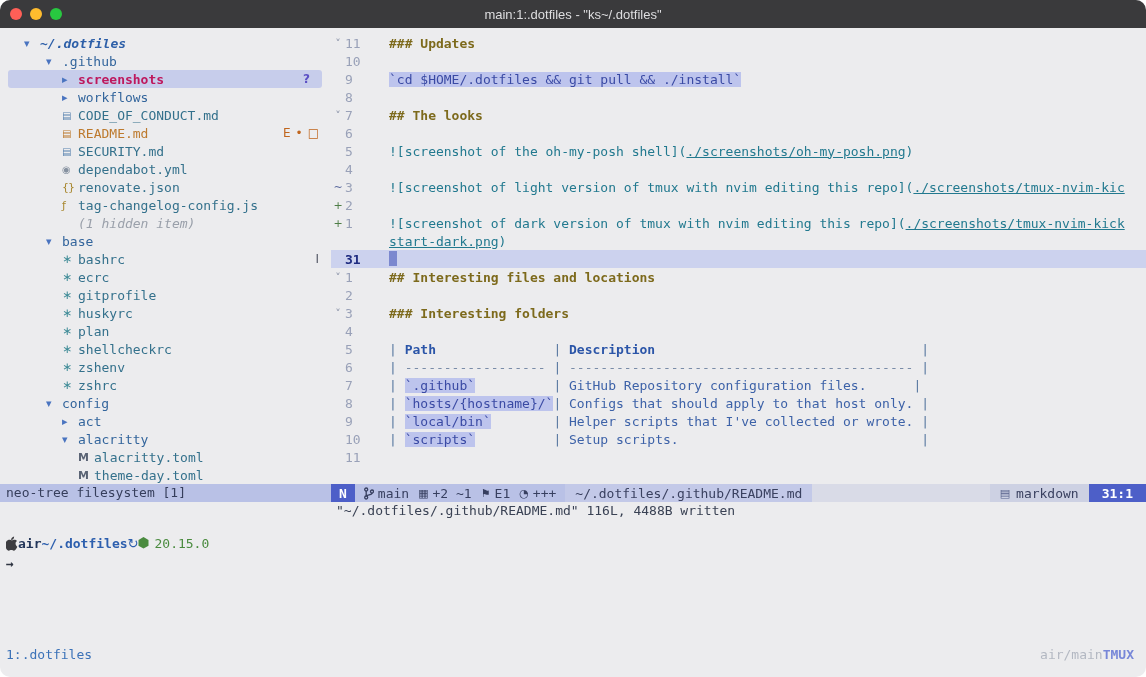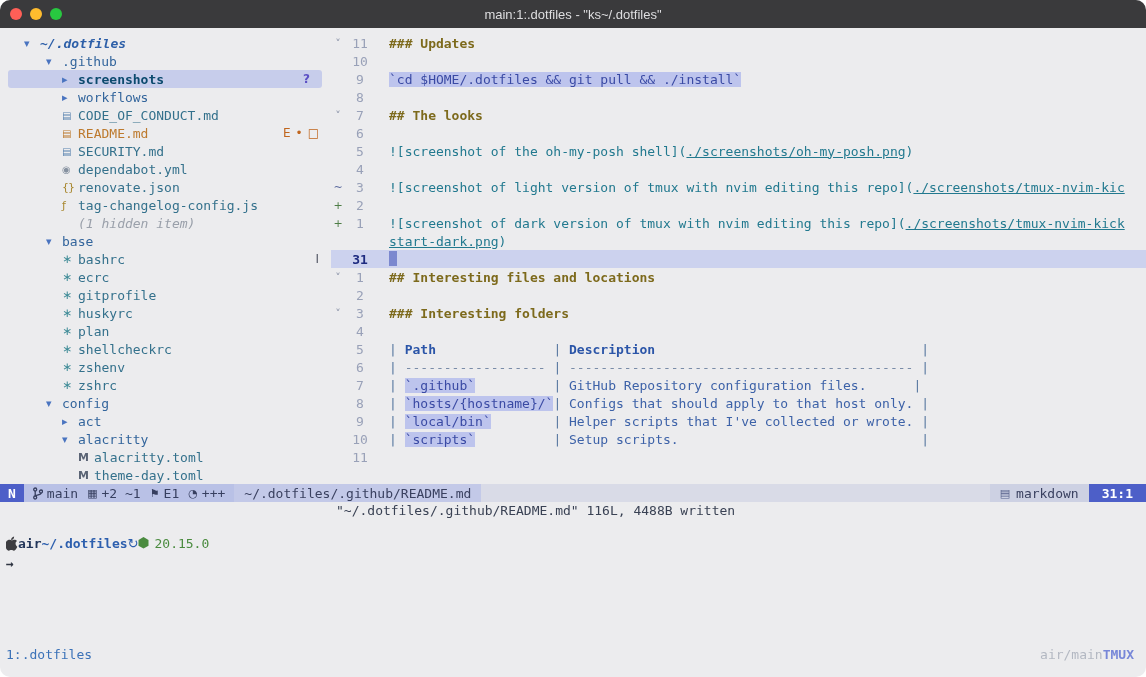--- a/index.html
+++ b/index.html
@@ -24,33 +24,33 @@
   .tglyph.i-yml{color:#8691a0;font-size:10px;}
   .tglyph.i-json{color:#a8872e;font-size:11px;letter-spacing:-1px;}
   .tglyph.i-js{color:#a8872e;}
   .tglyph.i-rc{color:#3d8a96;font-size:12px;}
   .tglyph.i-toml{color:#5a6374;font-weight:bold;font-size:11px;}
   .tlabel{color:#34718c;}
   .tlabel.folder{color:#33659c;}
   .tlabel.root{color:#2d5fa8;font-weight:bold;font-style:italic;}
   .tlabel.readme{color:#bd7a2e;}
   .tlabel.hidden{color:#9aa0aa;font-style:italic;}
-  .sel .tlabel{color:#0c4a6e;font-weight:600;}
+  .sel .tlabel{color:#be185d;font-weight:600;}
   .badges{margin-left:auto;display:flex;gap:5px;padding-right:12px;align-items:center;font-family:"DejaVu Sans","DejaVu Sans Mono",sans-serif;}
   .badge{font-size:12px;}
   .badge.b-q{color:#5b4fc4;font-weight:bold;}
   .badge.b-org{color:#c0651d;}
   .badge.b-dim{color:#555a66;}
   .editor{flex:1;overflow:hidden;}
   .elines{padding-top:6px;}
   .eline{height:18px;display:flex;align-items:center;font-size:13px;white-space:pre;}
   .eline.cur{background:#ccd2ee;}
   .gut{width:14px;flex:none;text-align:center;font-size:11px;color:#8a92a8;font-family:"DejaVu Sans","DejaVu Sans Mono",sans-serif;}
   .gut.gadd{color:#4e7d46;}.gut.gchg{color:#5b6a9e;}.gut.gfold{color:#8a92a8;}
-  .lnum{width:30px;flex:none;text-align:center;color:#99a1b8;margin-right:14px;}
+  .lnum{width:30px;flex:none;text-align:left;color:#99a1b8;margin-right:14px;}
   .cur .lnum{color:#1e2b80;font-weight:bold;}
   .ltext{flex:1;}
   .ltext .h{color:#7d6a1c;font-weight:bold;}
   .ltext .code{background:#bdc4ed;color:#3a4aa4;}
   .ltext .link{color:#22798f;}
   .ltext .url{color:#22798f;text-decoration:underline;}
   .ltext .pipe{color:#5878a0;}
   .ltext .th{color:#2b55a8;font-weight:bold;}
   .ltext .dash{color:#7a8ca8;}
   .ltext .desc{color:#3d62a8;}
@@ -152,20 +152,21 @@
             <div class="eline"><span class="gut "></span><span class="lnum">7</span><span class="ltext"><span class="pipe">| </span><span class="code">`.github`</span><span>          </span><span class="pipe">| </span><span class="desc">GitHub Repository configuration files.</span><span>     </span><span class="pipe"> |</span></span></div>
             <div class="eline"><span class="gut "></span><span class="lnum">8</span><span class="ltext"><span class="pipe">| </span><span class="code">`hosts/{hostname}/`</span><span class="pipe">| </span><span class="desc">Configs that should apply to that host only.</span><span class="pipe"> |</span></span></div>
             <div class="eline"><span class="gut "></span><span class="lnum">9</span><span class="ltext"><span class="pipe">| </span><span class="code">`local/bin`</span><span>        </span><span class="pipe">| </span><span class="desc">Helper scripts that I've collected or wrote.</span><span class="pipe"> |</span></span></div>
             <div class="eline"><span class="gut "></span><span class="lnum">10</span><span class="ltext"><span class="pipe">| </span><span class="code">`scripts`</span><span>          </span><span class="pipe">| </span><span class="desc">Setup scripts.</span><span>                              </span><span class="pipe"> |</span></span></div>
             <div class="eline"><span class="gut "></span><span class="lnum">11</span><span class="ltext"></span></div>
           </div>
       </div>
     </div>
 
     <div class="status-row">
+      <div class="ntstatus">neo-tree filesystem [1]</div>
       <div class="statusline">
         <span class="seg mode">N</span>
         <span class="seg gitseg">
           <span class="tok">
             <svg width="10" height="13" viewBox="0 0 10 13" fill="none" stroke="currentColor" stroke-width="1.3">
               <circle cx="2.2" cy="2.5" r="1.5"></circle>
                 <circle cx="2.2" cy="10.5" r="1.5"></circle>
                 <circle cx="8" cy="4.5" r="1.5"></circle>
               <path d="M2.2 4v5M8 6c0 2.5-5.8 1.8-5.8 3"></path>
             </svg>

